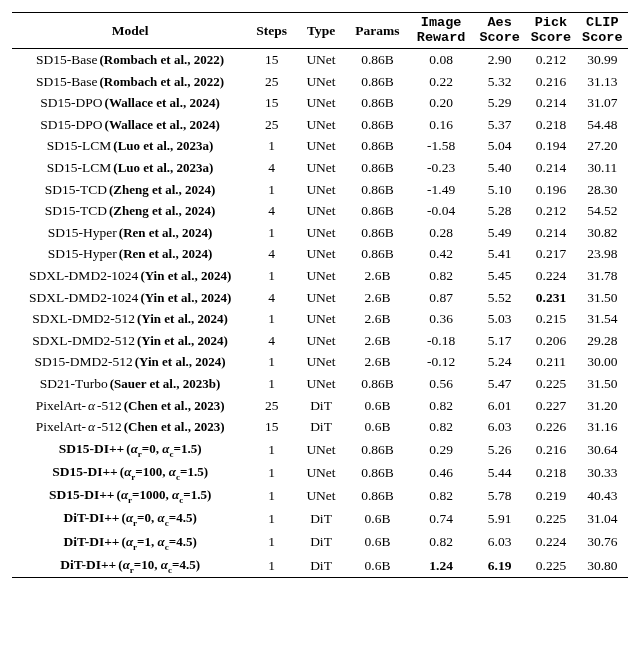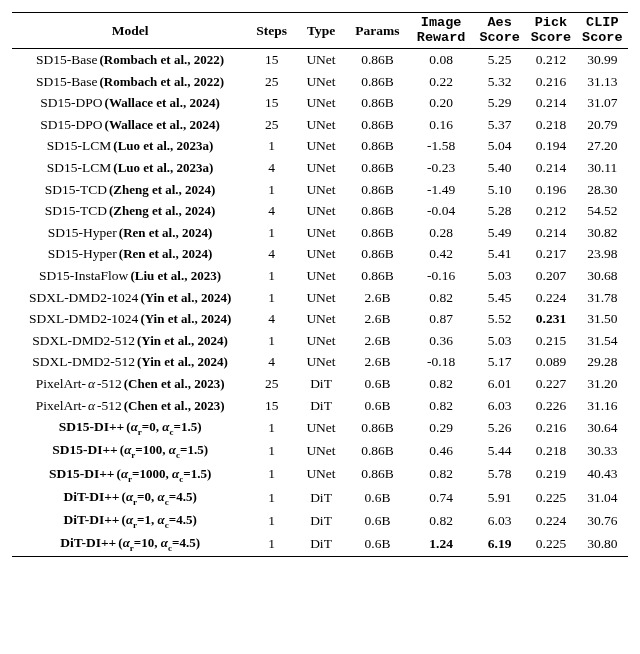--- a/index.html
+++ b/index.html
@@ -93,21 +93,21 @@
   <tbody id="tbody" class="mid-rule">
       <tr>
         <td class="col-model"><span class="model-cell">
             <span>SD15-Base</span>
             <span class="suffix">(Rombach et al., 2022)</span>
           </span></td>
         <td>15</td>
         <td>UNet</td>
         <td>0.86B</td>
         <td>0.08</td>
-        <td>5.25</td>
+        <td>2.90</td>
         <td>0.212</td>
         <td>30.99</td>
       </tr>
       <tr>
         <td class="col-model"><span class="model-cell">
             <span>SD15-Base</span>
             <span class="suffix">(Rombach et al., 2022)</span>
           </span></td>
         <td>25</td>
         <td>UNet</td>
@@ -134,21 +134,21 @@
         <td class="col-model"><span class="model-cell">
             <span>SD15-DPO</span>
             <span class="suffix">(Wallace et al., 2024)</span>
           </span></td>
         <td>25</td>
         <td>UNet</td>
         <td>0.86B</td>
         <td>0.16</td>
         <td>5.37</td>
         <td>0.218</td>
-        <td>20.79</td>
+        <td>54.48</td>
       </tr>
       <tr>
         <td class="col-model"><span class="model-cell">
             <span>SD15-LCM</span>
             <span class="suffix">(Luo et al., 2023a)</span>
           </span></td>
         <td>1</td>
         <td>UNet</td>
         <td>0.86B</td>
         <td>-1.58</td>
@@ -213,33 +213,20 @@
             <span>SD15-Hyper</span>
             <span class="suffix">(Ren et al., 2024)</span>
           </span></td>
         <td>4</td>
         <td>UNet</td>
         <td>0.86B</td>
         <td>0.42</td>
         <td>5.41</td>
         <td>0.217</td>
         <td>23.98</td>
-      </tr>
-      <tr>
-        <td class="col-model"><span class="model-cell">
-            <span>SD15-InstaFlow</span>
-            <span class="suffix">(Liu et al., 2023)</span>
-          </span></td>
-        <td>1</td>
-        <td>UNet</td>
-        <td>0.86B</td>
-        <td>-0.16</td>
-        <td>5.03</td>
-        <td>0.207</td>
-        <td>30.68</td>
       </tr>
       <tr>
         <td class="col-model"><span class="model-cell">
             <span>SDXL-DMD2-1024</span>
             <span class="suffix">(Yin et al., 2024)</span>
           </span></td>
         <td>1</td>
         <td>UNet</td>
         <td>2.6B</td>
         <td>0.82</td>
@@ -276,22 +263,48 @@
       <tr>
         <td class="col-model"><span class="model-cell">
             <span>SDXL-DMD2-512</span>
             <span class="suffix">(Yin et al., 2024)</span>
           </span></td>
         <td>4</td>
         <td>UNet</td>
         <td>2.6B</td>
         <td>-0.18</td>
         <td>5.17</td>
-        <td>0.089</td>
+        <td>0.206</td>
         <td>29.28</td>
+      </tr>
+      <tr>
+        <td class="col-model"><span class="model-cell">
+            <span>SD15-DMD2-512</span>
+            <span class="suffix">(Yin et al., 2024)</span>
+          </span></td>
+        <td>1</td>
+        <td>UNet</td>
+        <td>2.6B</td>
+        <td>-0.12</td>
+        <td>5.24</td>
+        <td>0.211</td>
+        <td>30.00</td>
+      </tr>
+      <tr>
+        <td class="col-model"><span class="model-cell">
+            <span>SD21-Turbo</span>
+            <span class="suffix">(Sauer et al., 2023b)</span>
+          </span></td>
+        <td>1</td>
+        <td>UNet</td>
+        <td>0.86B</td>
+        <td>0.56</td>
+        <td>5.47</td>
+        <td>0.225</td>
+        <td>31.50</td>
       </tr>
       <tr>
         <td class="col-model"><span class="model-cell">
             <span>PixelArt-</span>
             <span class="grk">α</span>
             <span>-512</span>
             <span class="suffix">(Chen et al., 2023)</span>
           </span></td>
         <td>25</td>
         <td>DiT</td>

